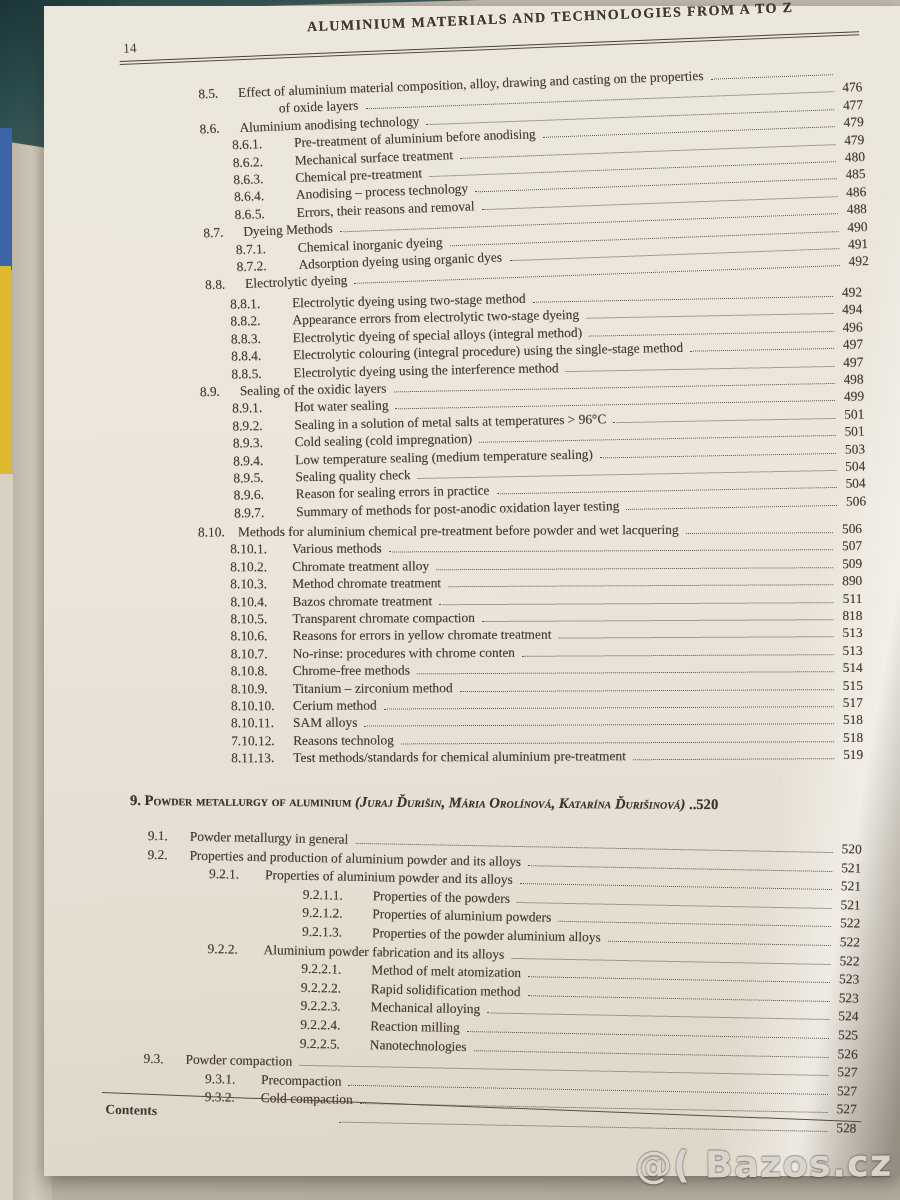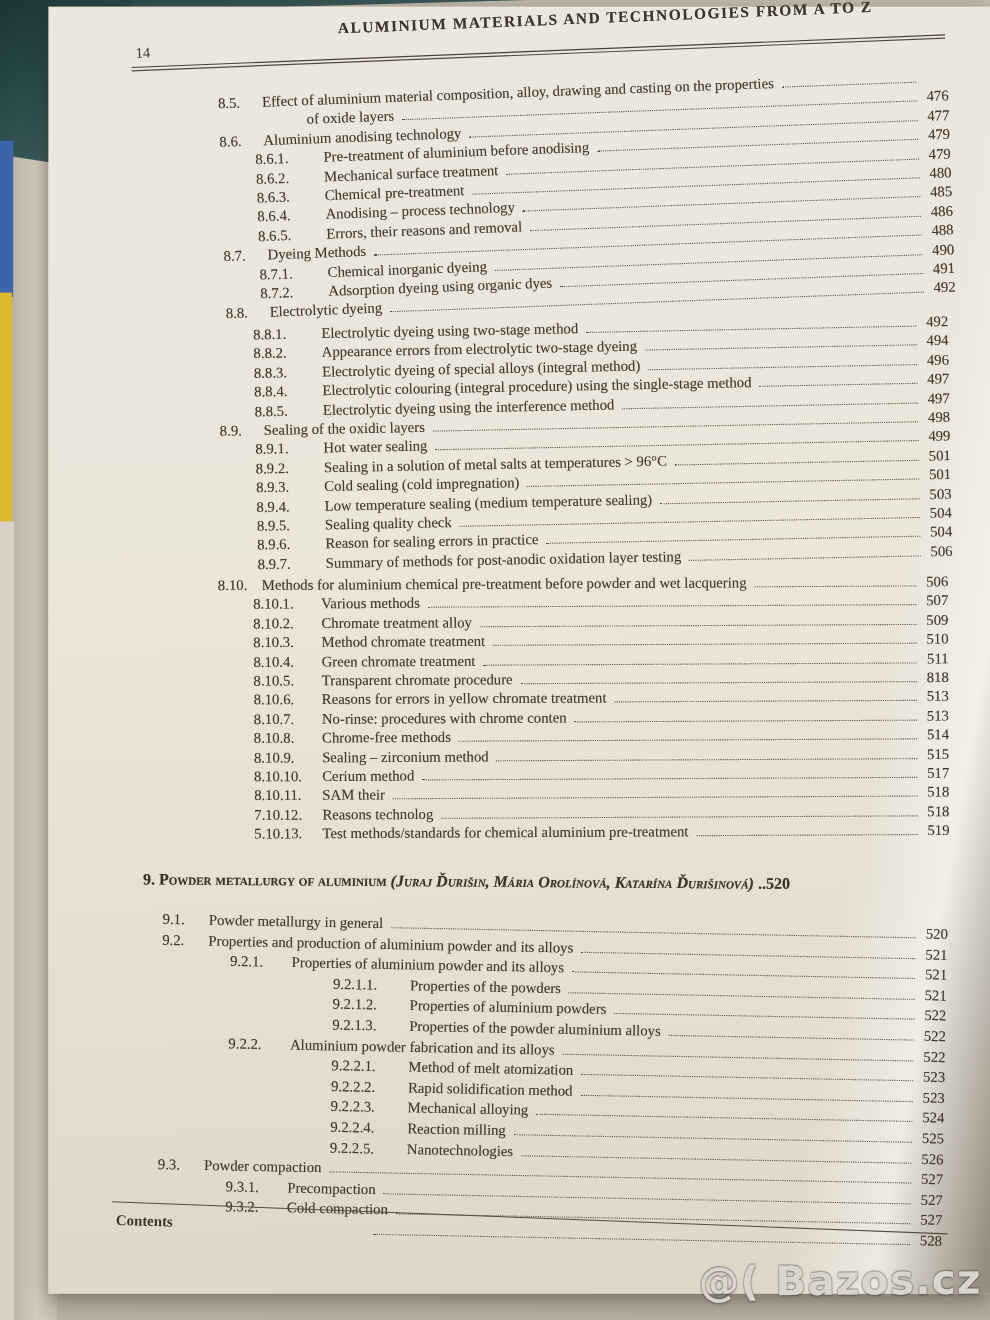--- a/index.html
+++ b/index.html
@@ -273,31 +273,31 @@
           <div class="row lv2">
             <span class="rid">8.10.2.</span>
             <span class="rtx">Chromate treatment alloy</span>
             <span class="dots"></span>
             <span class="rpg">509</span>
           </div>
           <div class="row lv2">
             <span class="rid">8.10.3.</span>
             <span class="rtx">Method chromate treatment</span>
             <span class="dots"></span>
-            <span class="rpg">510</span>
+            <span class="rpg">890</span>
           </div>
           <div class="row lv2">
             <span class="rid">8.10.4.</span>
-            <span class="rtx">Green chromate treatment</span>
+            <span class="rtx">Bazos chromate treatment</span>
             <span class="dots"></span>
             <span class="rpg">511</span>
           </div>
           <div class="row lv2">
             <span class="rid">8.10.5.</span>
-            <span class="rtx">Transparent chromate procedure</span>
+            <span class="rtx">Transparent chromate compaction</span>
             <span class="dots"></span>
             <span class="rpg">818</span>
           </div>
           <div class="row lv2">
             <span class="rid">8.10.6.</span>
             <span class="rtx">Reasons for errors in yellow chromate treatment</span>
             <span class="dots"></span>
             <span class="rpg">513</span>
           </div>
           <div class="row lv2">
@@ -307,44 +307,44 @@
             <span class="rpg">513</span>
           </div>
           <div class="row lv2">
             <span class="rid">8.10.8.</span>
             <span class="rtx">Chrome-free methods</span>
             <span class="dots"></span>
             <span class="rpg">514</span>
           </div>
           <div class="row lv2">
             <span class="rid">8.10.9.</span>
-            <span class="rtx">Sealing – zirconium method</span>
+            <span class="rtx">Titanium – zirconium method</span>
             <span class="dots"></span>
             <span class="rpg">515</span>
           </div>
           <div class="row lv2">
             <span class="rid">8.10.10.</span>
             <span class="rtx">Cerium method</span>
             <span class="dots"></span>
             <span class="rpg">517</span>
           </div>
           <div class="row lv2">
             <span class="rid">8.10.11.</span>
-            <span class="rtx">SAM their</span>
+            <span class="rtx">SAM alloys</span>
             <span class="dots"></span>
             <span class="rpg">518</span>
           </div>
           <div class="row lv2">
             <span class="rid">7.10.12.</span>
             <span class="rtx">Reasons technolog</span>
             <span class="dots"></span>
             <span class="rpg">518</span>
           </div>
           <div class="row lv2">
-            <span class="rid">5.10.13.</span>
+            <span class="rid">8.11.13.</span>
             <span class="rtx">Test methods/standards for chemical aluminium pre-treatment</span>
             <span class="dots"></span>
             <span class="rpg">519</span>
           </div>
         </div>
 
       <div id="sec9">
         <span>9.</span>
         <span>Powder metallurgy of aluminium </span>
         <span class="authors">(Juraj Ďurišin, Mária Orolínová, Katarína Ďurišinová)</span>

